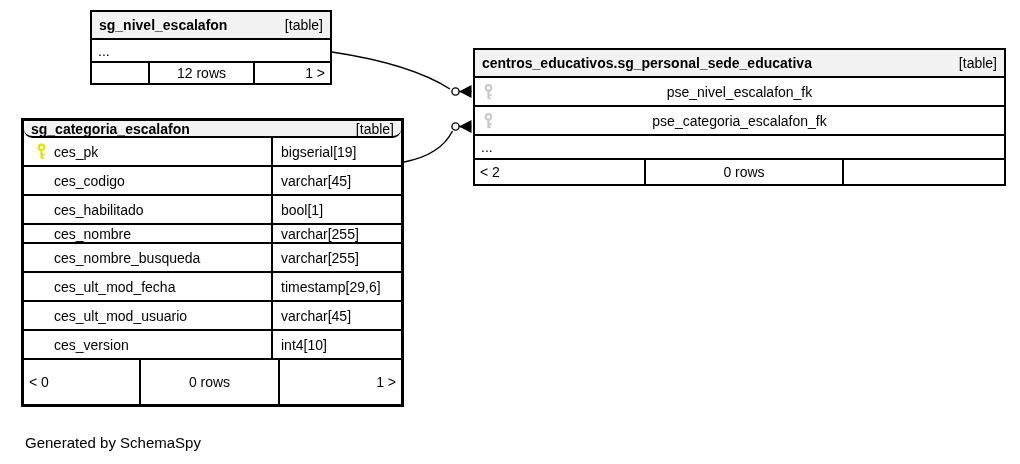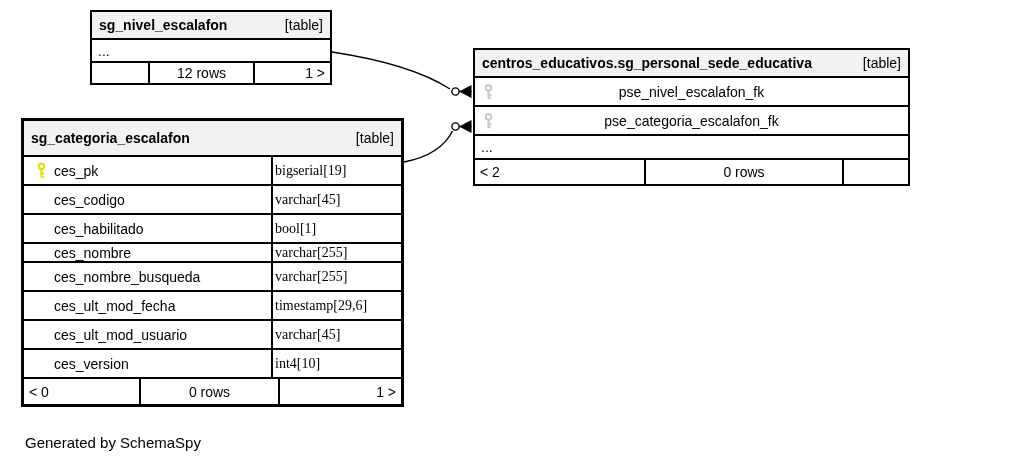--- a/index.html
+++ b/index.html
@@ -36,21 +36,21 @@
   .ellipsis-row{display:flex;align-items:center;border-bottom:2px solid var(--border);
     padding-left:6px;flex:none;}
   .tfoot{display:flex;flex:1 1 auto;align-items:stretch;min-height:0;}
   .fcell{display:flex;align-items:center;padding:0 5px;white-space:nowrap;}
   .fcell.sep{border-right:2px solid var(--border);}
   .fcell.c{justify-content:center;}
   .fcell.r{justify-content:flex-end;}
   
   .cell-name{flex:none;display:flex;align-items:center;height:100%;
     border-right:2px solid var(--border);padding-left:12px;}
-  .cell-type{flex:1;display:flex;align-items:center;padding-left:2px;white-space:nowrap;font-family:Liberation Serif, serif;}
+  .cell-type{flex:1;display:flex;align-items:center;padding-left:8px;white-space:nowrap;}
   .keyslot{width:18px;flex:none;display:flex;align-items:center;justify-content:flex-start;}
   
   .fkrow-text{flex:1;text-align:center;white-space:nowrap;}
   .fk-keyslot{position:absolute;left:8px;top:50%;transform:translateY(-50%);display:flex;}
   svg.overlay{position:absolute;left:0;top:0;pointer-events:none;}
   .gennote{position:absolute;left:25px;top:434px;font-size:15px;white-space:nowrap;}
 </style>
 </head>
 <body>
 
@@ -79,21 +79,21 @@
     <div class="ellipsis-row" style="height:23px;">
       <span>...</span>
     </div>
     <div class="tfoot">
       <div class="fcell sep" style="width:58px;"></div>
       <div class="fcell sep c" style="width:105px;">12 rows</div>
       <div class="fcell r" style="flex:1;">1 &gt;</div>
     </div>
   </div>
 
-  <div class="tbl" style="left:473px;top:48px;width:437px;height:138px;">
+  <div class="tbl" style="left:473px;top:48px;width:533px;height:138px;">
     <div class="thead" style="height:28px;">
       <span class="tname">centros_educativos.sg_personal_sede_educativa</span>
       <span class="tbadge">[table]</span>
     </div>
     <div class="trow" style="height:29px;">
       <span class="fk-keyslot">
         <svg width="11" height="17" viewBox="0 0 12 18">
           <circle cx="6" cy="4.5" r="3" fill="none" stroke="var(--fk_key)" stroke-width="2.2"></circle>
           <line x1="6" y1="7.5" x2="6" y2="16.5" stroke="var(--fk_key)" stroke-width="2.4"></line>
           <line x1="6" y1="12.5" x2="9.4" y2="12.5" stroke="var(--fk_key)" stroke-width="2"></line>
@@ -117,21 +117,21 @@
       <span>...</span>
     </div>
     <div class="tfoot">
       <div class="fcell sep" style="width:171px;">&lt; 2</div>
       <div class="fcell sep c" style="width:198px;">0 rows</div>
       <div class="fcell r" style="flex:1;"></div>
     </div>
   </div>
 
   <div class="tbl main" style="left:21px;top:118px;width:383px;height:289px;">
-    <div class="thead" style="height:36px;">
+    <div class="thead" style="height:17px;border-radius:13px;">
       <span class="tname">sg_categoria_escalafon</span>
       <span class="tbadge">[table]</span>
     </div>
 
     <div class="trow" style="height:29px;">
       <div class="cell-name" style="width:249px;">
         <span class="keyslot">
           <svg width="11" height="17" viewBox="0 0 12 18">
             <circle cx="6" cy="4.5" r="3" fill="none" stroke="var(--pk_key)" stroke-width="2.2"></circle>
             <line x1="6" y1="7.5" x2="6" y2="16.5" stroke="var(--pk_key)" stroke-width="2.4"></line>

